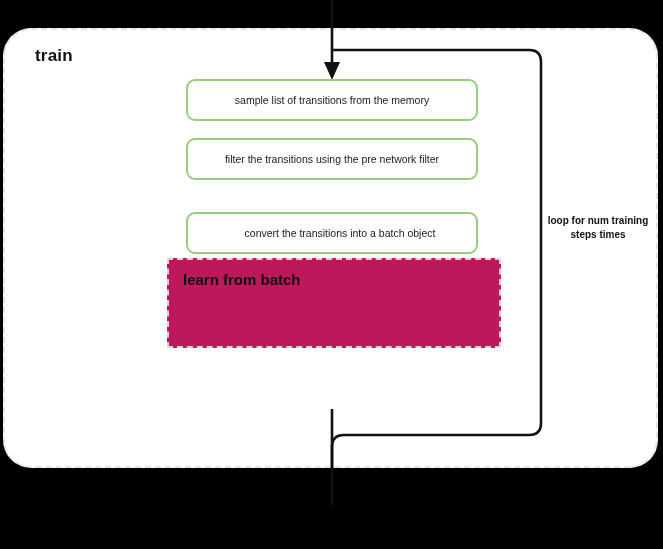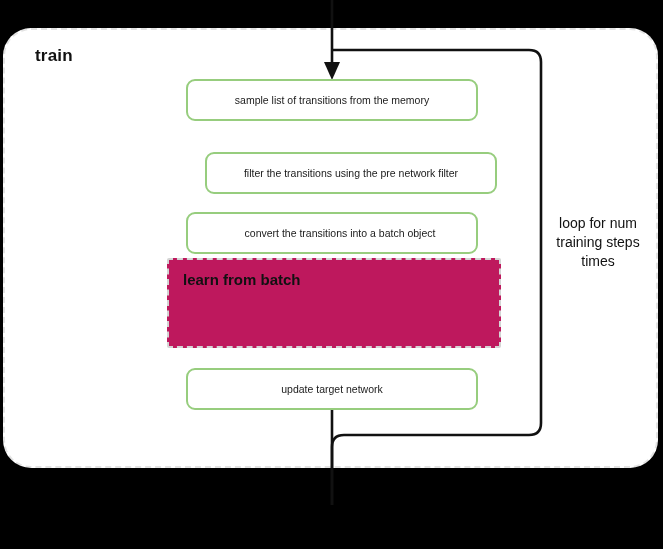--- a/index.html
+++ b/index.html
@@ -61,21 +61,21 @@
   }
   .step-box .step-label {
     font-size: 10.5px;
     color: #1a1a1a;
     text-align: center;
     line-height: 1.2;
     white-space: nowrap;
   }
 
   #step-1 { top: 79px; }
-  #step-2 { top: 152px; margin-left: 19px; }
+  #step-2 { top: 138px; }
   #step-3 { top: 212px; padding-left: 16px; }
   #step-4 { top: 368px; }
 
   
   .subblock {
     position: absolute;
     left: 167px;
     top: 258px;
     width: 334px;
     height: 90px;
@@ -94,22 +94,22 @@
     color: #111111;
     line-height: 1.45;
   }
 
   
   .loop-label {
     position: absolute;
     left: 543px;
     top: 214px;
     width: 110px;
-    font-size: 14px;
-    font-weight: normal;
+    font-size: 10px;
+    font-weight: bold;
     color: #111111;
     text-align: center;
     line-height: 1.35;
   }
 
   
   #wires {
     position: absolute;
     left: 0;
     top: 0;
@@ -146,19 +146,16 @@
   </div>
 
   <div class="step-box" id="step-3">
     <span class="step-label">convert the transitions into a batch object</span>
   </div>
 
   <div class="subblock">
     <div class="subblock-title">learn from batch</div>
   </div>
 
-  <div class="step-box" id="step-4">
-    <span class="step-label">update target network</span>
-  </div>
 
   <div class="loop-label">loop for num training steps times</div>
 
 </div>
 
 </body></html>

